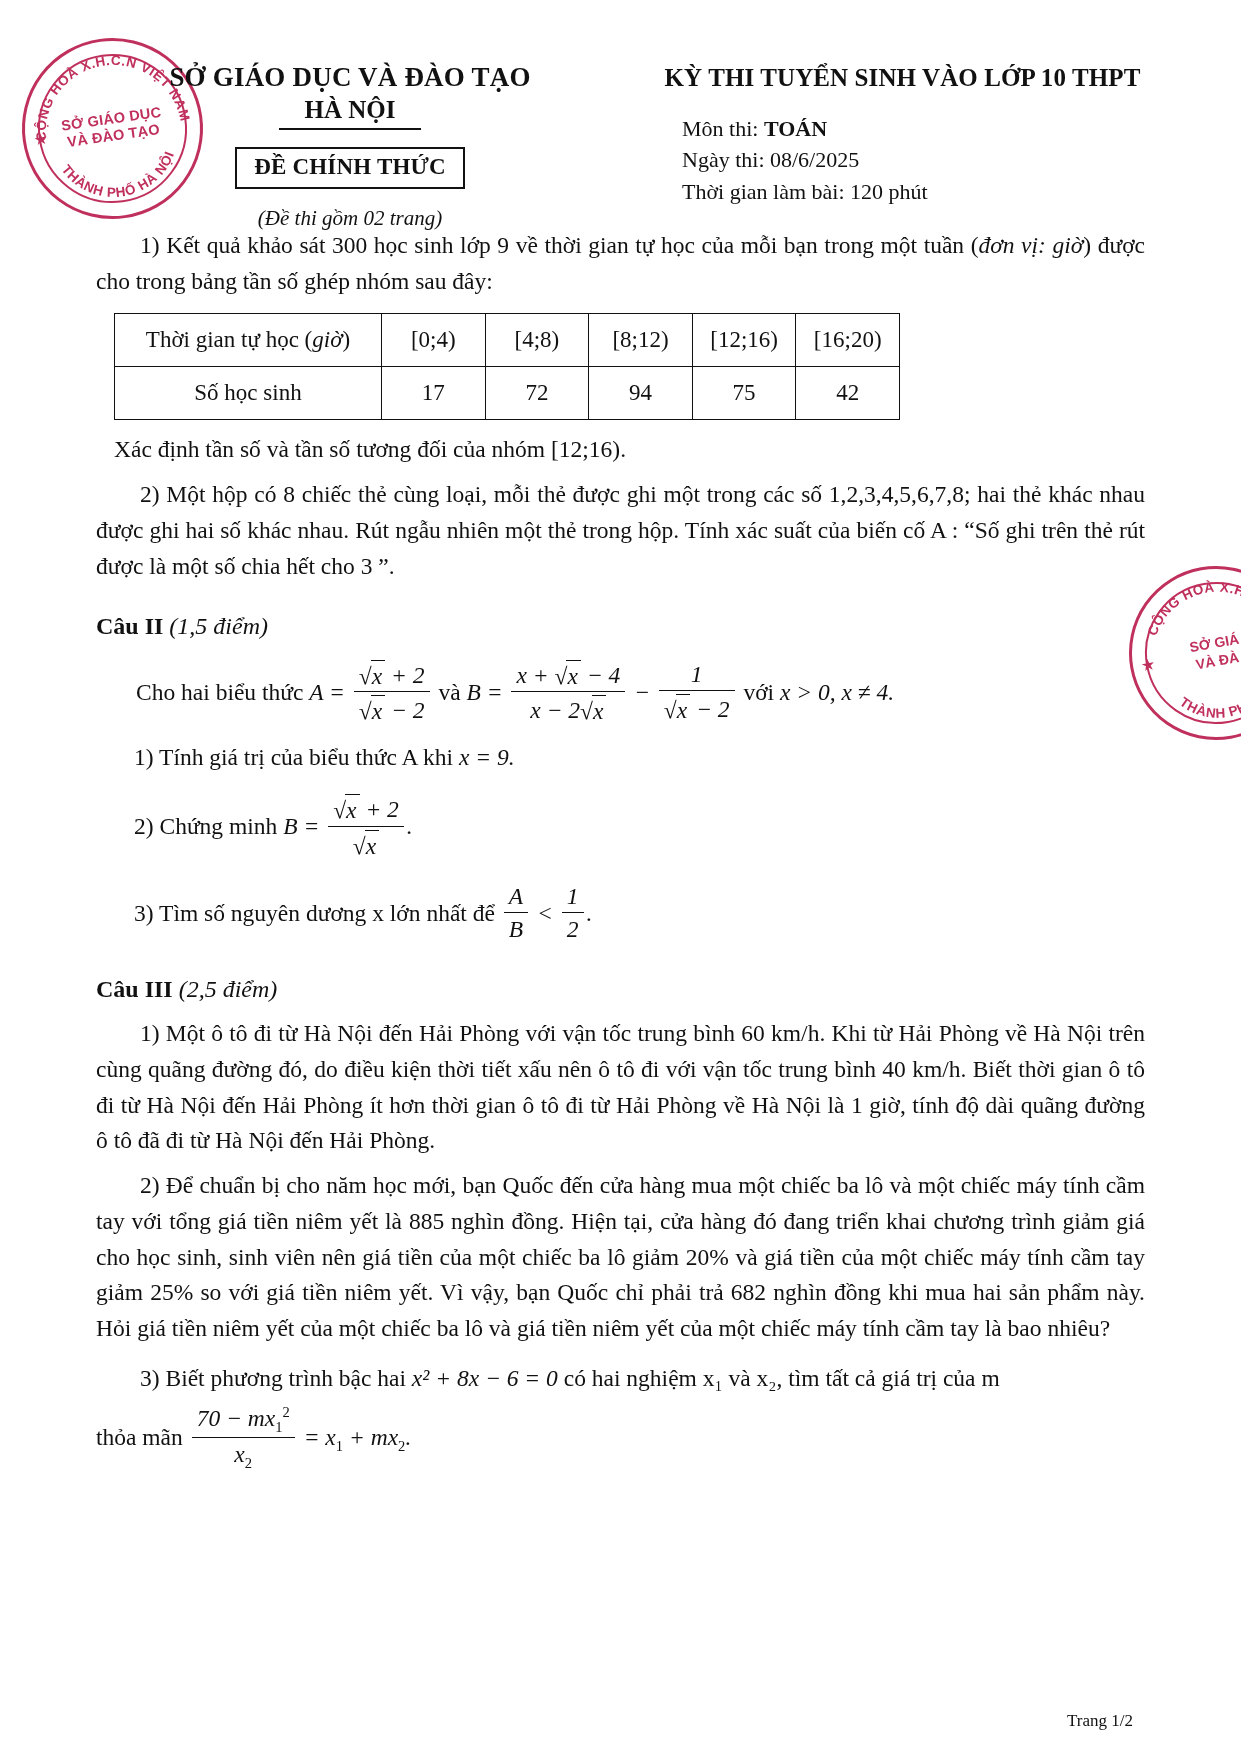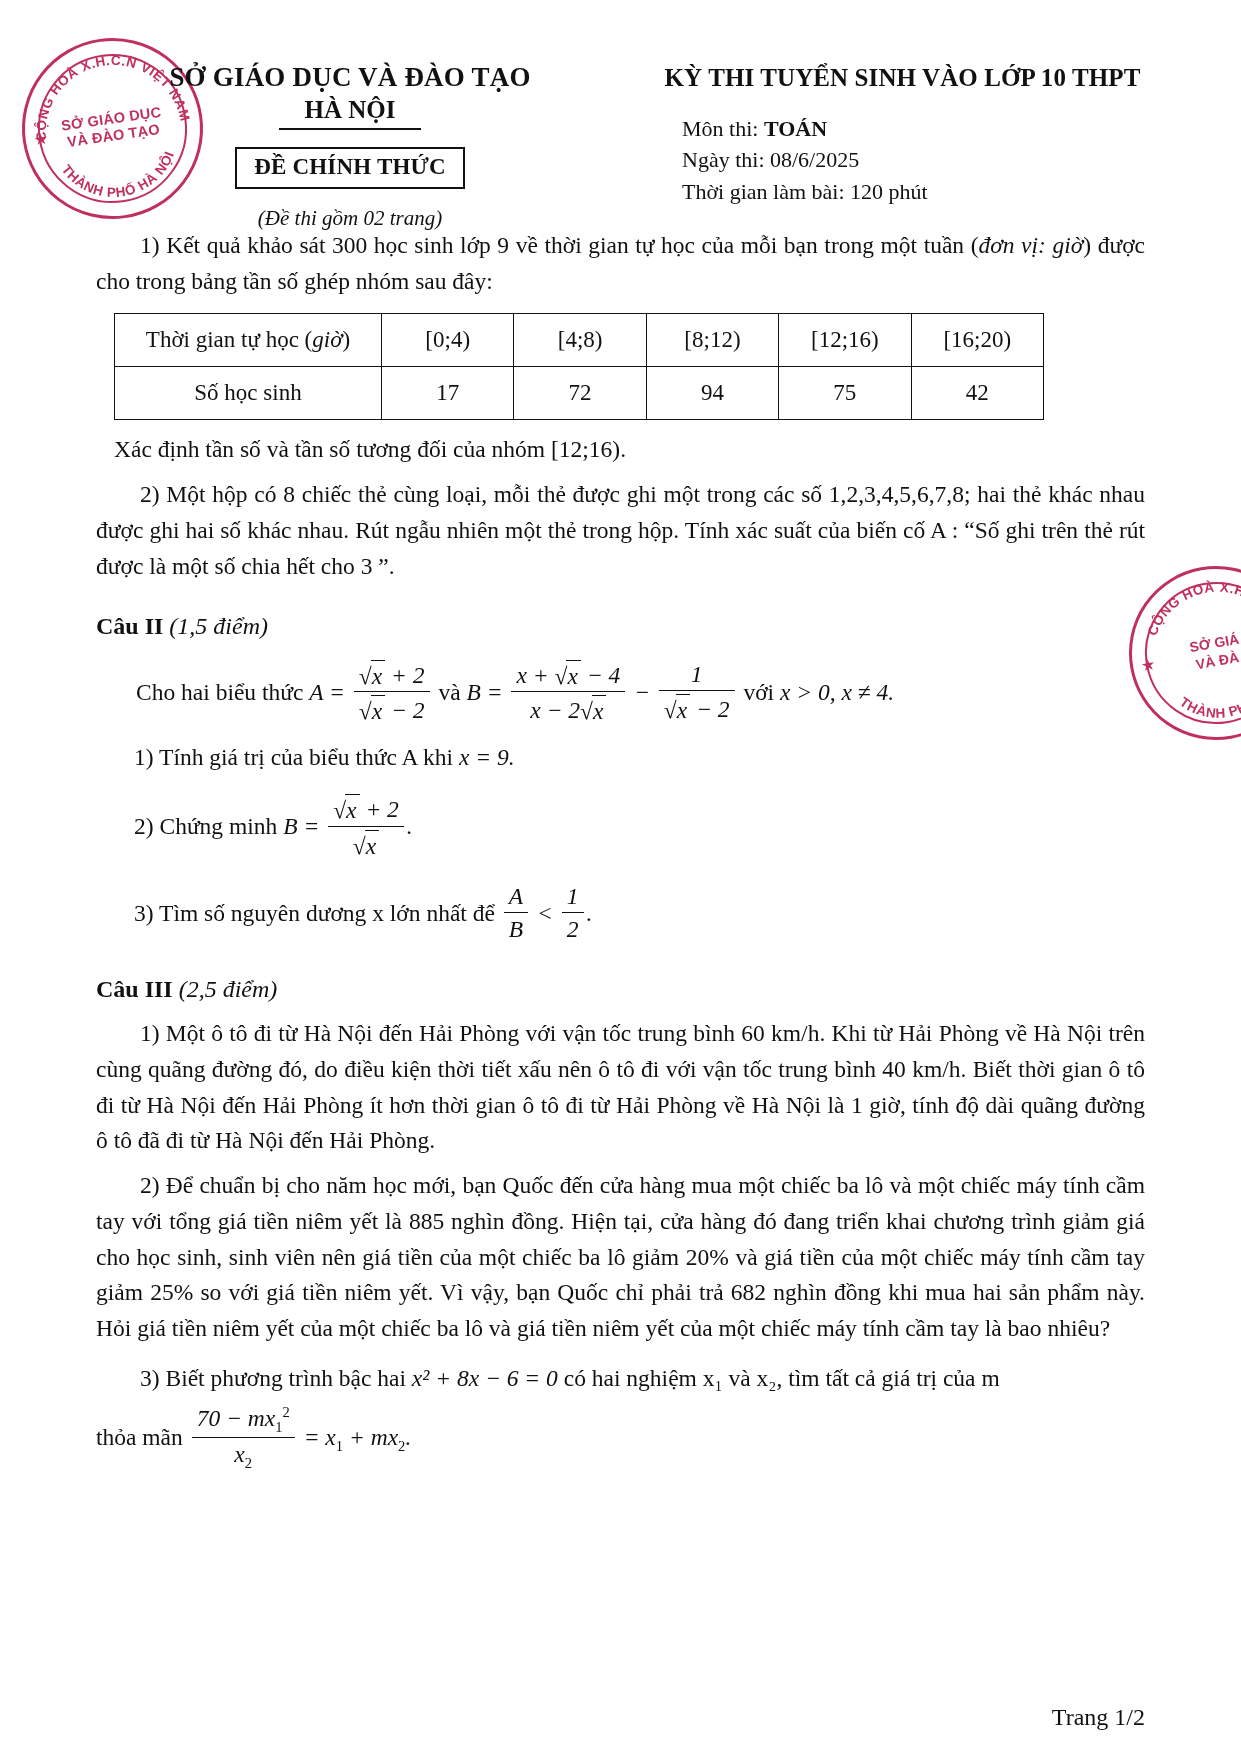--- a/index.html
+++ b/index.html
@@ -217,39 +217,39 @@
   }
   .radical { display: inline-block; position: relative; top: 1px; }
 
   sup.ex { font-size: .62em; vertical-align: super; font-style: normal; }
   sub.ix { font-size: .62em; vertical-align: sub; font-style: normal; }
 
   
   table.freq {
     border-collapse: collapse;
     margin: 14px 0 12px 18px;
-    width: 930px;
+    width: 786px;
     table-layout: fixed;
   }
   table.freq td {
     border: 1.7px solid #111;
     text-align: center;
     font-size: 23px;
     padding: 7px 2px;
     height: 38px;
   }
   table.freq td.lbl { width: 262px; }
   .interval { font-size: 23px; }
 
   
   .footer {
     position: absolute;
-    right: 96px;
+    right: 108px;
     bottom: 24px;
-    font-size: 24px;
+    font-size: 17px;
   }
 </style>
 </head>
 <body>
 
 <div class="page">
 
   <div class="header">
 
     <div class="stamp stamp-main">

